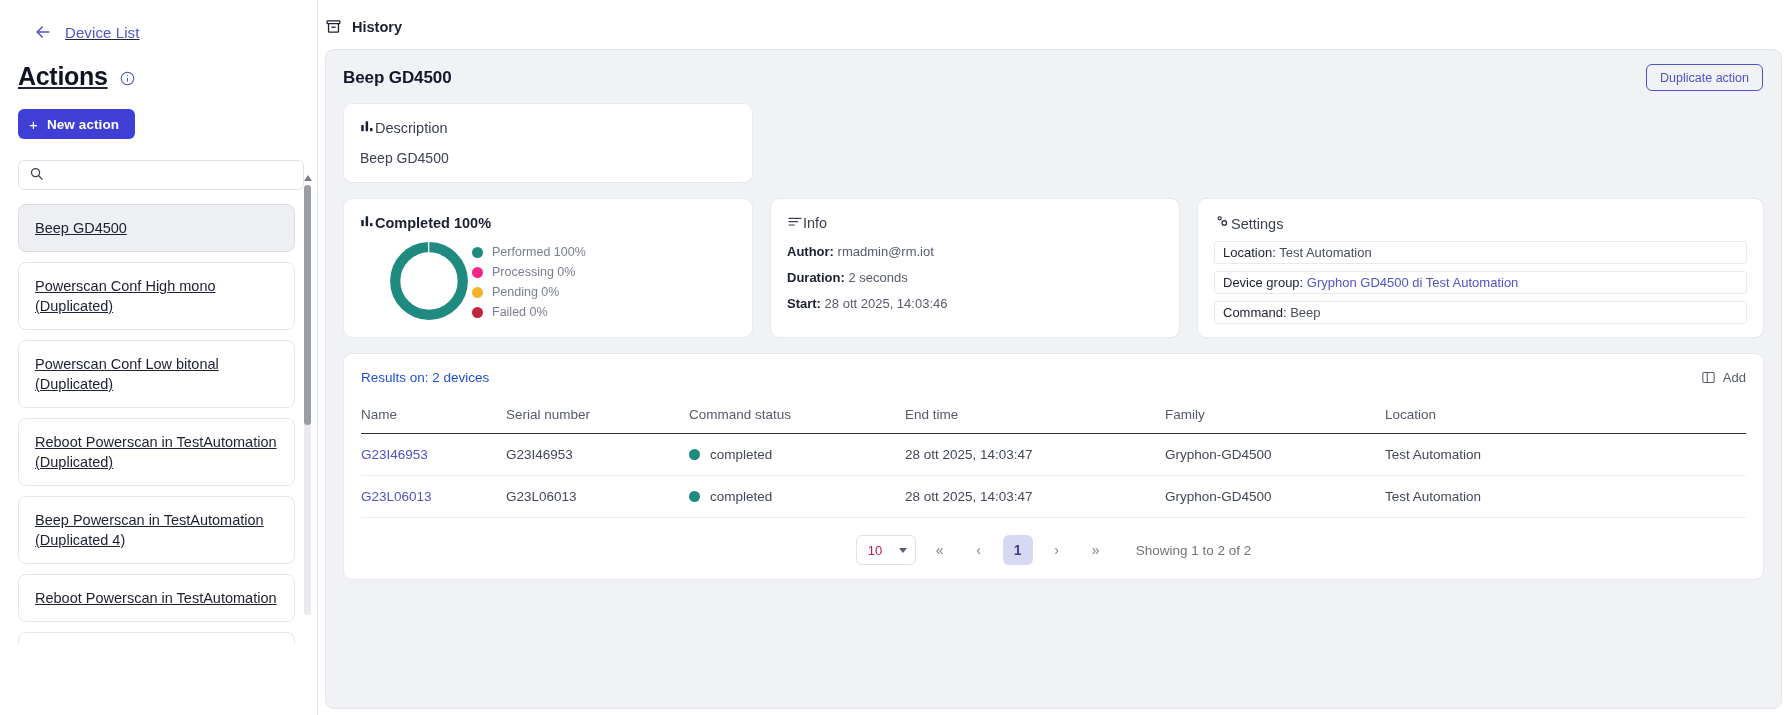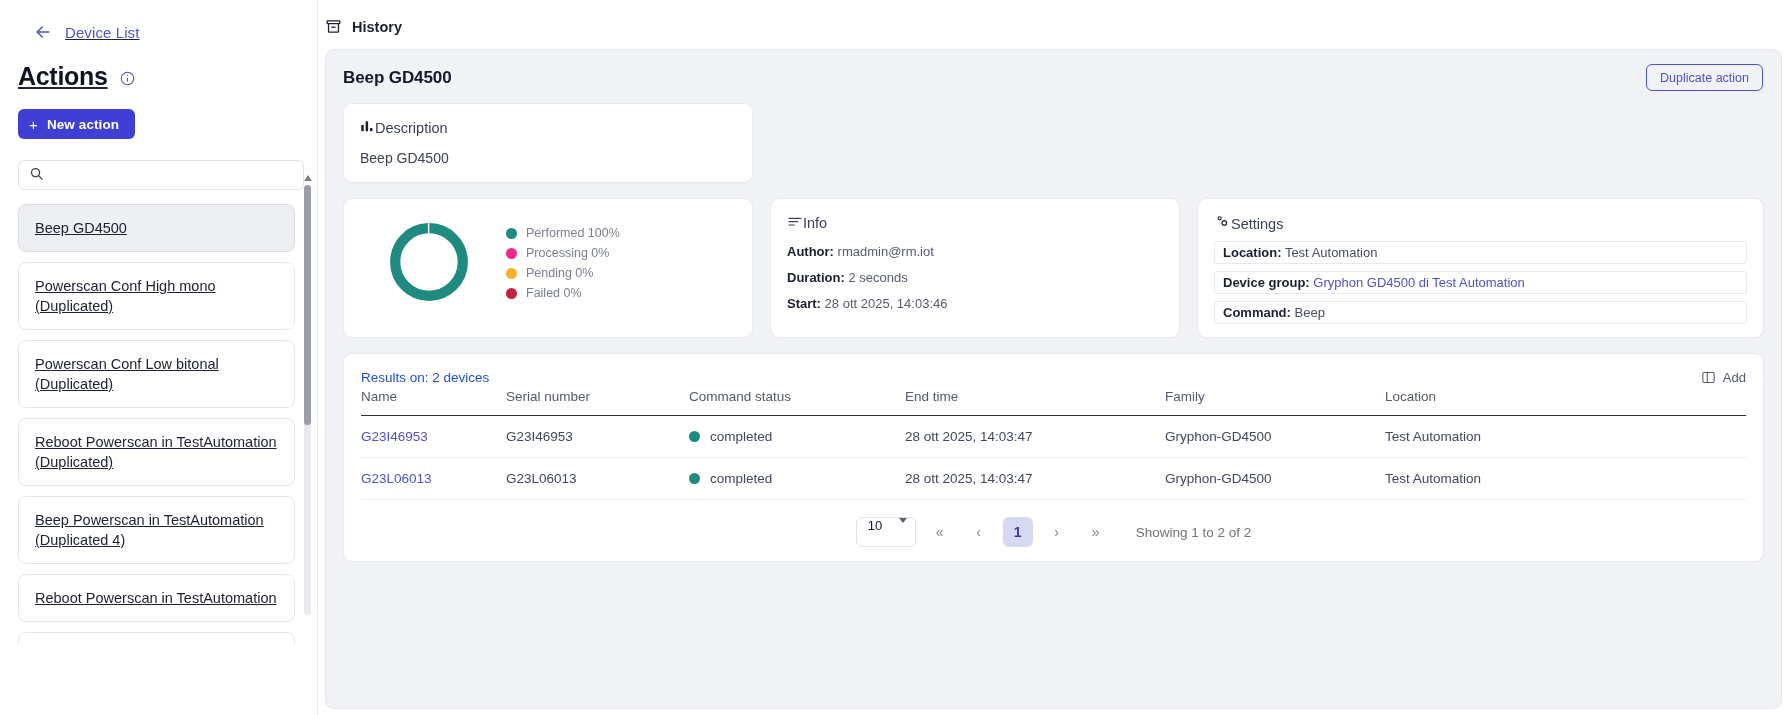--- a/index.html
+++ b/index.html
@@ -138,61 +138,61 @@
   .card-head .ttl.bold { font-weight: 700; color:#1b2030; }
 
   .desc-card { margin: 0 0 0 17px; width: 410px; padding: 14px 16px 16px; }
   .desc-text { margin-top: 13px; font-size: 14px; color: #3c4252; }
 
   .row-cards { display: flex; gap: 17px; padding: 15px 17px 0 17px; }
   .completed-card { width: 410px; height: 140px; padding: 14px 16px; position: relative; }
   .info-card { width: 410px; height: 140px; padding: 14px 16px; }
   .settings-card { flex: 1; height: 140px; padding: 14px 16px; }
 
-  .donut-wrap { display:flex; align-items:center; gap: 34px; margin-top: 6px; }
+  .donut-wrap { display:flex; align-items:center; margin-top: 6px; }
   .donut { width: 86px; height: 86px; margin-left: 26px; position: relative; }
   .legend { display:flex; flex-direction: column; gap: 6px; margin-top: 2px; }
   .legend-item { display:flex; align-items:center; gap: 9px; font-size: 12.5px; color: #7a7f8c; }
   .dot { width: 11px; height: 11px; border-radius: 50%; display:block; }
 
   .info-line { margin-top: 11px; font-size: 13px; color: #565c6b; }
   .info-line b { color: #1b2030; font-weight: 700; }
 
   .setting-line {
     margin-top: 7px;
     border: 1px solid #e7e9f0;
     border-radius: 3px;
     padding: 3px 8px;
     font-size: 13px;
     color: #474d5c;
   }
-  .setting-line b { color: #1b2030; font-weight: 700; }
+  .setting-line b { color: #1b2030; font-weight: 400; }
   .setting-line a { color: #4f52c9; text-decoration: none; }
 
   .results-card { margin: 15px 17px 0 17px; background:#fff; border:1px solid #e7e9f0; border-radius:9px; padding: 16px 17px 14px; }
   .results-head { display:flex; align-items:center; justify-content: space-between; }
   .results-on { font-size: 13.5px; color:#1d4ed8; }
   .add-btn { display:flex; align-items:center; gap:7px; color:#555b6a; font-size:13px; cursor:pointer; }
   .add-btn svg { width:15px; height:15px; display:block; }
 
-  table { width: 100%; border-collapse: collapse; margin-top: 4px; }
+  table { width: 100%; border-collapse: collapse; margin-top: 22px; }
   th {
     text-align: left; font-size: 13.5px; font-weight: 400; color:#545a69;
     padding: 0 0 11px 0; border-bottom: 1.5px solid #2b2f3a;
   }
   td { font-size: 13.5px; color:#42485a; padding: 13px 0; border-bottom: 1px solid #eceef3; }
   td.name a { color:#4f52c9; text-decoration:none; }
   .status-cell { display:flex; align-items:center; gap: 10px; }
   .status-dot { width: 11px; height: 11px; border-radius: 50%; background:#1f8a80; display:block; }
 
   .pager { display:flex; align-items:center; justify-content:center; gap: 9px; margin-top: 17px; position:relative; }
   .per-page {
     border:1px solid #dfe2ea; border-radius:6px; height:30px; width:60px;
-    display:flex; justify-content:space-between;
-    padding: 0 8px 0 11px; font-size:13px; color:#0f172a; cursor:pointer; background:#fff;
+    display:flex; align-items:center; justify-content:space-between;
+    padding: 0 8px 0 11px; font-size:13px; color:#be185d; cursor:pointer; background:#fff;
   }
   .caret { width:0;height:0;border-left:4.5px solid transparent;border-right:4.5px solid transparent;border-top:5.5px solid #5a6070; }
   .pbtn {
     min-width: 30px; height: 30px; border-radius: 6px; border:none; background:transparent;
     color:#7c818e; font-size:14px; font-family:inherit; cursor:pointer;
     display:flex; align-items:center; justify-content:center;
   }
   .pbtn.active { background:#d7d9f3; color:#3b3f8f; font-weight:600; }
   .showing { margin-left: 16px; font-size:13.5px; color:#737373; }
 </style>
@@ -298,20 +298,30 @@
             </svg>
           </span>
           <span class="ttl">Description</span>
         </div>
         <div class="desc-text">Beep GD4500</div>
       </div>
 
       <div class="row-cards">
 
         <div class="card completed-card">
+          <div class="card-head">
+            <span>
+              <svg width="15" height="15" viewBox="0 0 24 24" fill="#1b2030">
+                <rect x="2" y="11" width="4" height="10" rx="1"></rect>
+                  <rect x="9" y="5" width="4" height="16" rx="1"></rect>
+                  <rect x="16" y="16" width="4" height="5" rx="1"></rect>
+              </svg>
+            </span>
+            <span class="ttl bold">Completed 100%</span>
+          </div>
 
           <div class="donut-wrap">
             <div class="donut">
               <svg width="86" height="86" viewBox="0 0 42 42">
                 <circle cx="21" cy="21" r="16.5" fill="none" stroke="#ffffff" stroke-width="5"></circle>
                 <circle cx="21" cy="21" r="16.5" fill="none" stroke="#1f8a80" stroke-width="5" stroke-dasharray="103.0 0.7" stroke-dashoffset="25.9"></circle>
               </svg>
             </div>
             <div class="legend">
               <div class="legend-item">

